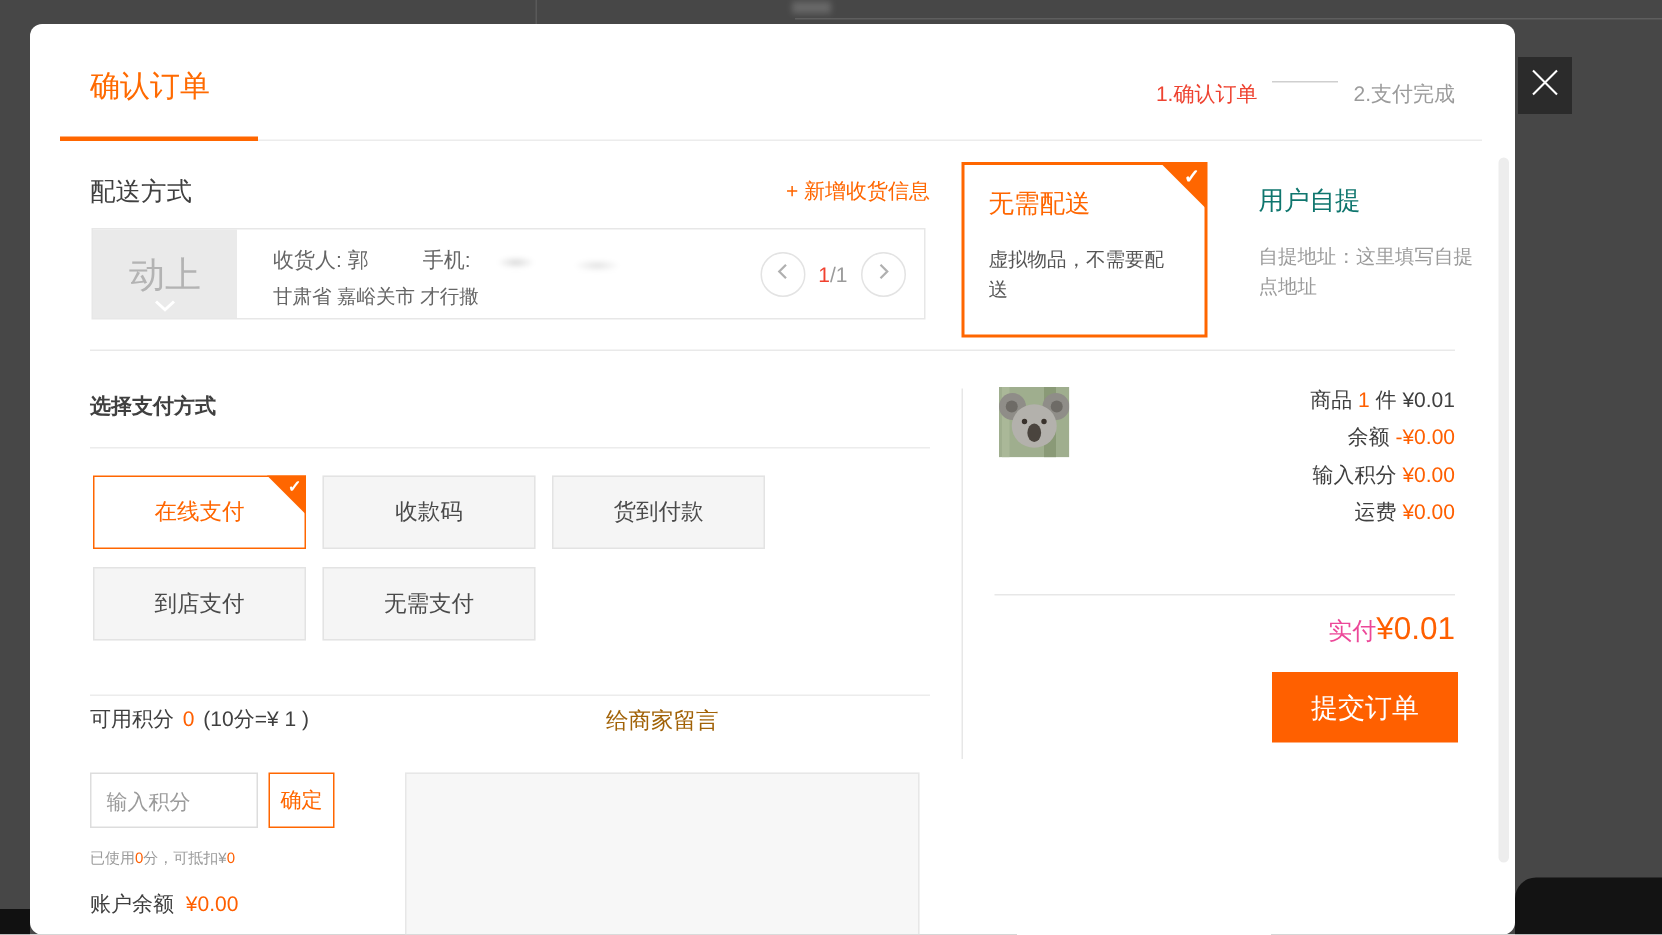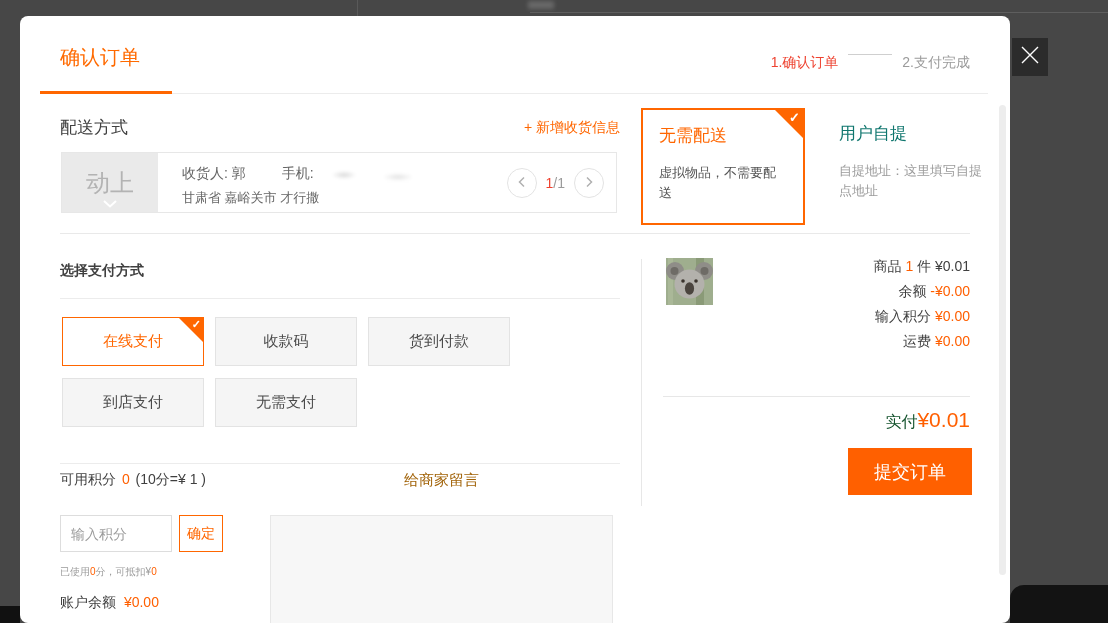--- a/index.html
+++ b/index.html
@@ -99,21 +99,21 @@
   .pb-4 { left:195px; top:362px; }
 
   
   .v-divider { position:absolute; left:621px; top:243px; width:1px; height:247px; background:#e7e7e7; }
   .product-thumb { position:absolute; left:646px; top:242px; width:47px; height:47px; overflow:hidden; }
   .summary { position:absolute; right:40px; top:238px; width:300px; text-align:right; font-size:14px; }
   .summary .row { height:25px; line-height:25px; color:#3f3f3f; }
   .orange-val { color:#ff5f00; }
   .sum-divider { position:absolute; left:643px; right:40px; top:380px; height:1px; background:#e7e7e7; }
   .total-line { position:absolute; right:40px; top:392px; text-align:right; }
-  .total-label { font-size:16px; color:#14532d; }
+  .total-label { font-size:16px; color:#ec4899; }
   .total-value { font-size:21px; color:#ff5f00; }
   .submit-btn {
     position:absolute; right:38px; top:432px; width:124px; height:47px;
     background:#ff6000; color:#fff; font-size:18px; border:none;
     display:flex; align-items:center; justify-content:center; cursor:pointer;
     font-family:"Liberation Sans", sans-serif;
   }
 
   
   .points-divider { position:absolute; left:40px; top:447px; width:560px; height:1px; background:#ececec; }

